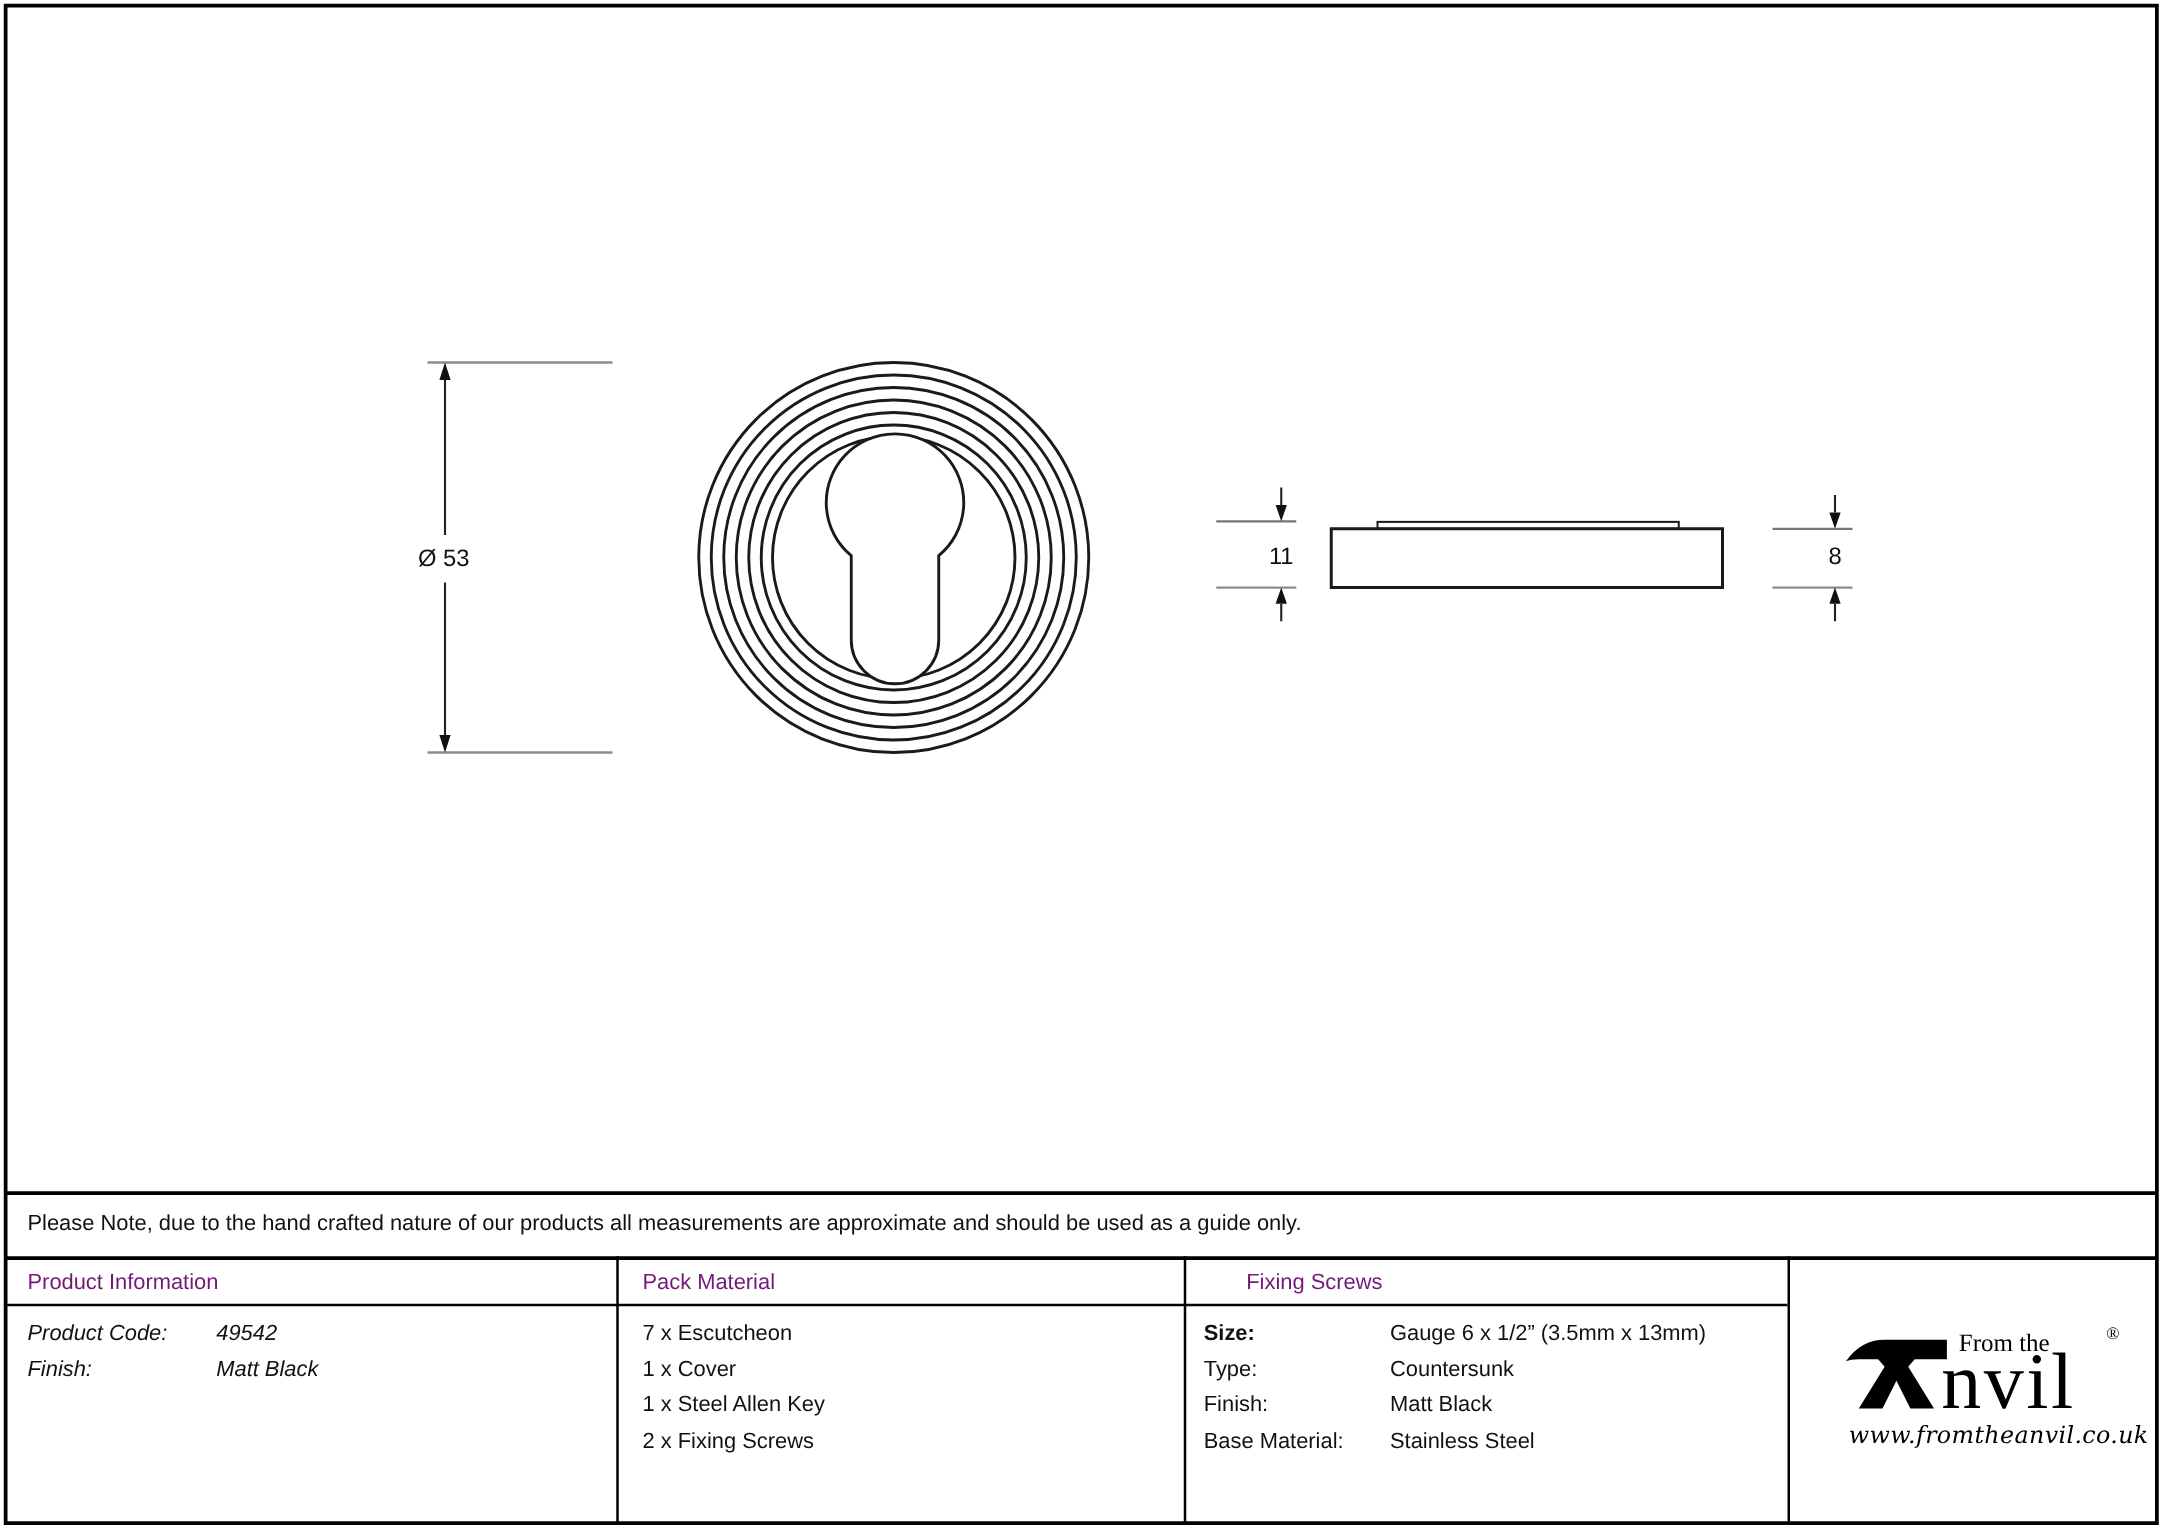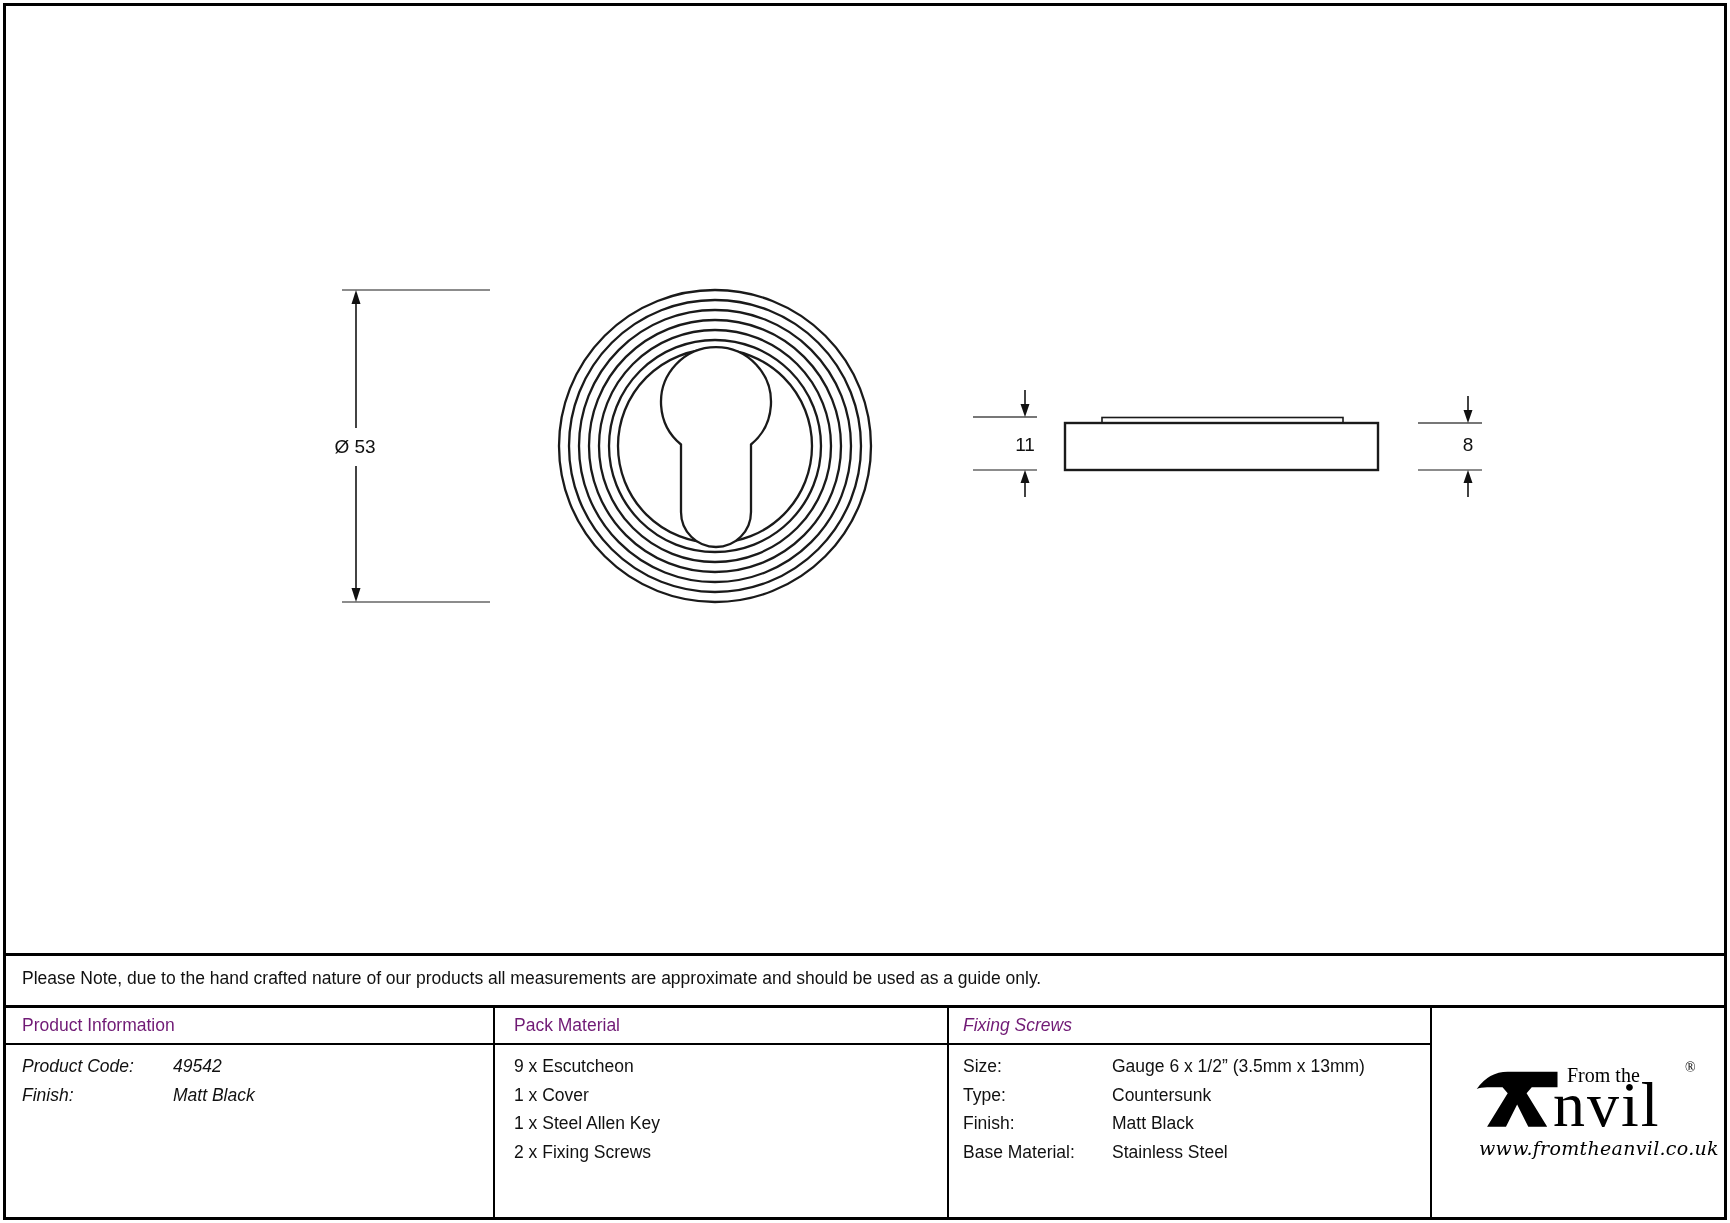--- a/index.html
+++ b/index.html
@@ -90,41 +90,41 @@
 <div class="hline" style="top:1005px;"></div>
 <div class="hline thin" style="top:1043px;left:4px;right:auto;width:1426px;"></div>
 <div class="vline" style="left:493px;top:1005px;height:214px;"></div>
 <div class="vline" style="left:947px;top:1005px;height:214px;"></div>
 <div class="vline" style="left:1430px;top:1005px;height:214px;"></div>
 
 <div class="note-row-text">Please Note, due to the hand crafted nature of our products all measurements are approximate and should be used as a guide only.</div>
 
 <div class="col-header" style="left:22px;">Product Information</div>
 <div class="col-header" style="left:514px;">Pack Material</div>
-<div class="col-header" style="left:963px;font-style:italic;">Fixing Screws</div>
+<div class="col-header" style="left:997px;">Fixing Screws</div>
 
 <div class="panel" style="left:22px;font-style:italic;">
   <div class="row">
     <span class="lbl" style="width:151px;">Product Code:</span><span>49542</span>
   </div>
   <div class="row">
     <span class="lbl" style="width:151px;">Finish:</span><span>Matt Black</span>
   </div>
 </div>
 
 <div class="panel" style="left:514px;">
-  <div class="row">9 x Escutcheon</div>
+  <div class="row">7 x Escutcheon</div>
   <div class="row">1 x Cover</div>
   <div class="row">1 x Steel Allen Key</div>
   <div class="row">2 x Fixing Screws</div>
 </div>
 
 <div class="panel" style="left:963px;">
   <div class="row">
-    <span class="lbl" style="width:149px;">Size:</span><span>Gauge 6 x 1/2” (3.5mm x 13mm)</span>
+    <span class="lbl" style="width:149px;font-weight:bold;">Size:</span><span>Gauge 6 x 1/2” (3.5mm x 13mm)</span>
   </div>
   <div class="row">
     <span class="lbl" style="width:149px;">Type:</span><span>Countersunk</span>
   </div>
   <div class="row">
     <span class="lbl" style="width:149px;">Finish:</span><span>Matt Black</span>
   </div>
   <div class="row">
     <span class="lbl" style="width:149px;">Base Material:</span><span>Stainless Steel</span>
   </div>

